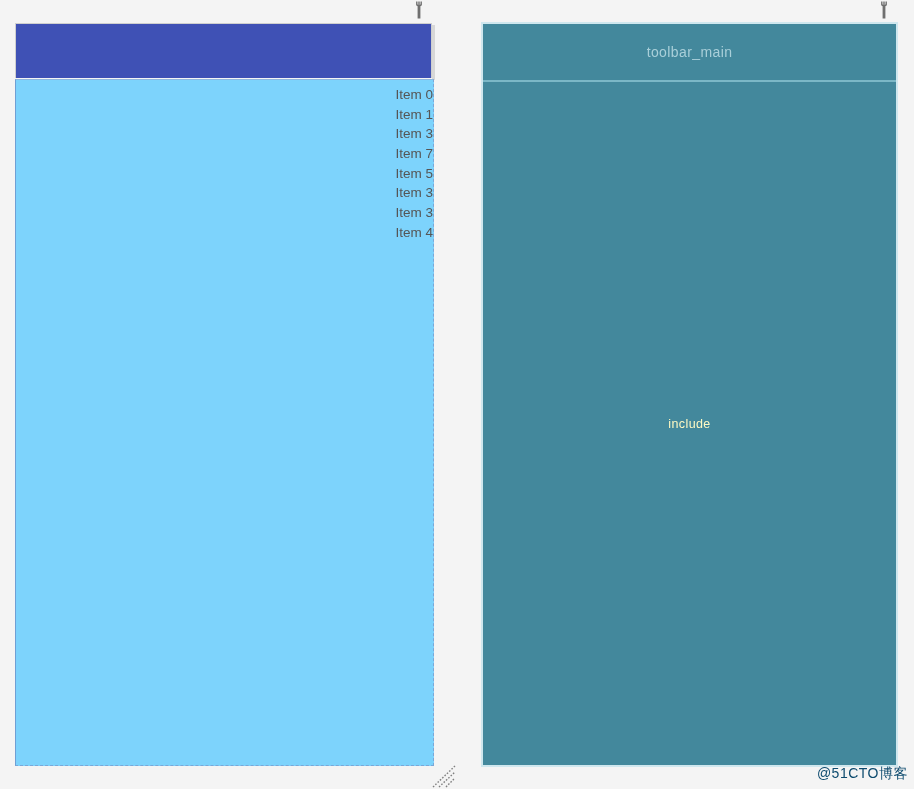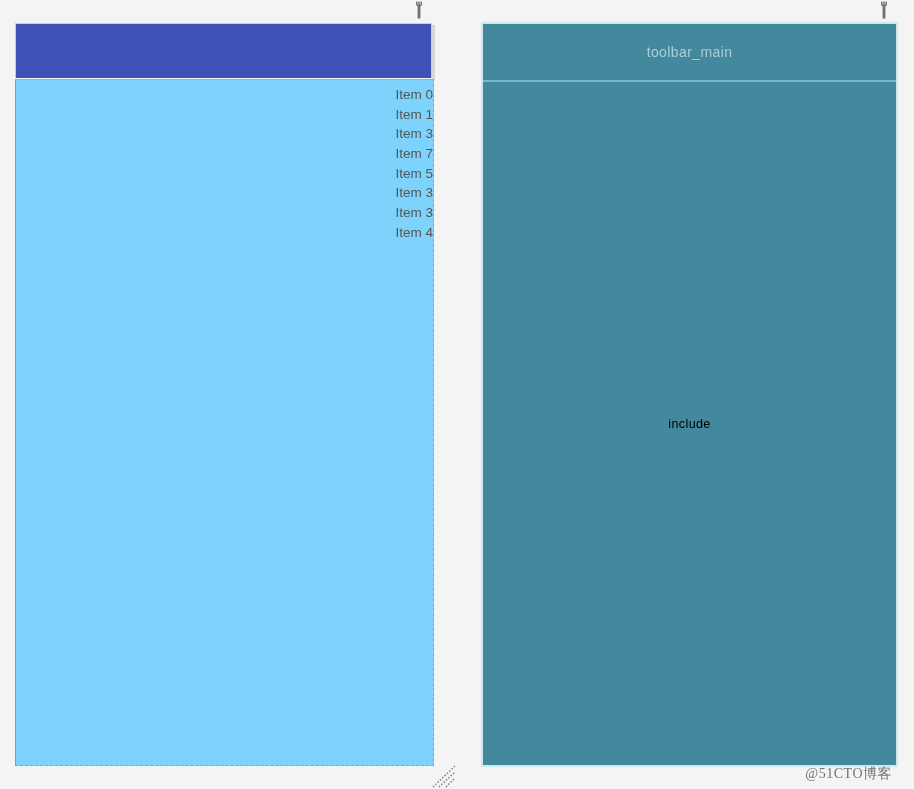--- a/index.html
+++ b/index.html
@@ -117,47 +117,46 @@
     height: 2px;
     background: #7bb7c6;
   }
   #right-content {
     position: absolute;
     left: 2px;
     top: 60px;
     width: 413px;
     height: 683px;
     background: #43889c;
-    color: #000000;
+    color: #fef9c3;
     font-size: 12.5px;
     display: flex;
     align-items: center;
     justify-content: center;
     letter-spacing: 0.4px;
   }
 
   
   #resize-grip {
     position: absolute;
     left: 432px;
     top: 765px;
     width: 26px;
     height: 24px;
   }
 
   
   #watermark {
     position: absolute;
-    right: 22px;
+    right: 6px;
     bottom: 6px;
     font-size: 14px;
-    color: #737373;
+    color: #0c4a6e;
     letter-spacing: 0.5px;
     user-select: none;
-    font-family: Liberation Serif, serif;
   }
 </style>
 </head>
 <body>
 
 <span class="wrench-icon" id="left-tool-icon" style="left:411px; top:1px;">
   <svg viewBox="0 0 16 18" width="16" height="18" aria-hidden="true">
     <path d="M5.1 0.6 L5.1 4.2 L6.6 5.3 L6.6 17.4 L9.4 17.4 L9.4 5.3 L10.9 4.2 L10.9 0.6 L9.5 0.6 L9.5 3.3 L8.7 3.9 L8.7 0.6 L7.3 0.6 L7.3 3.9 L6.5 3.3 L6.5 0.6 Z" fill="#6f6f6f"></path>
   </svg>
 </span>

